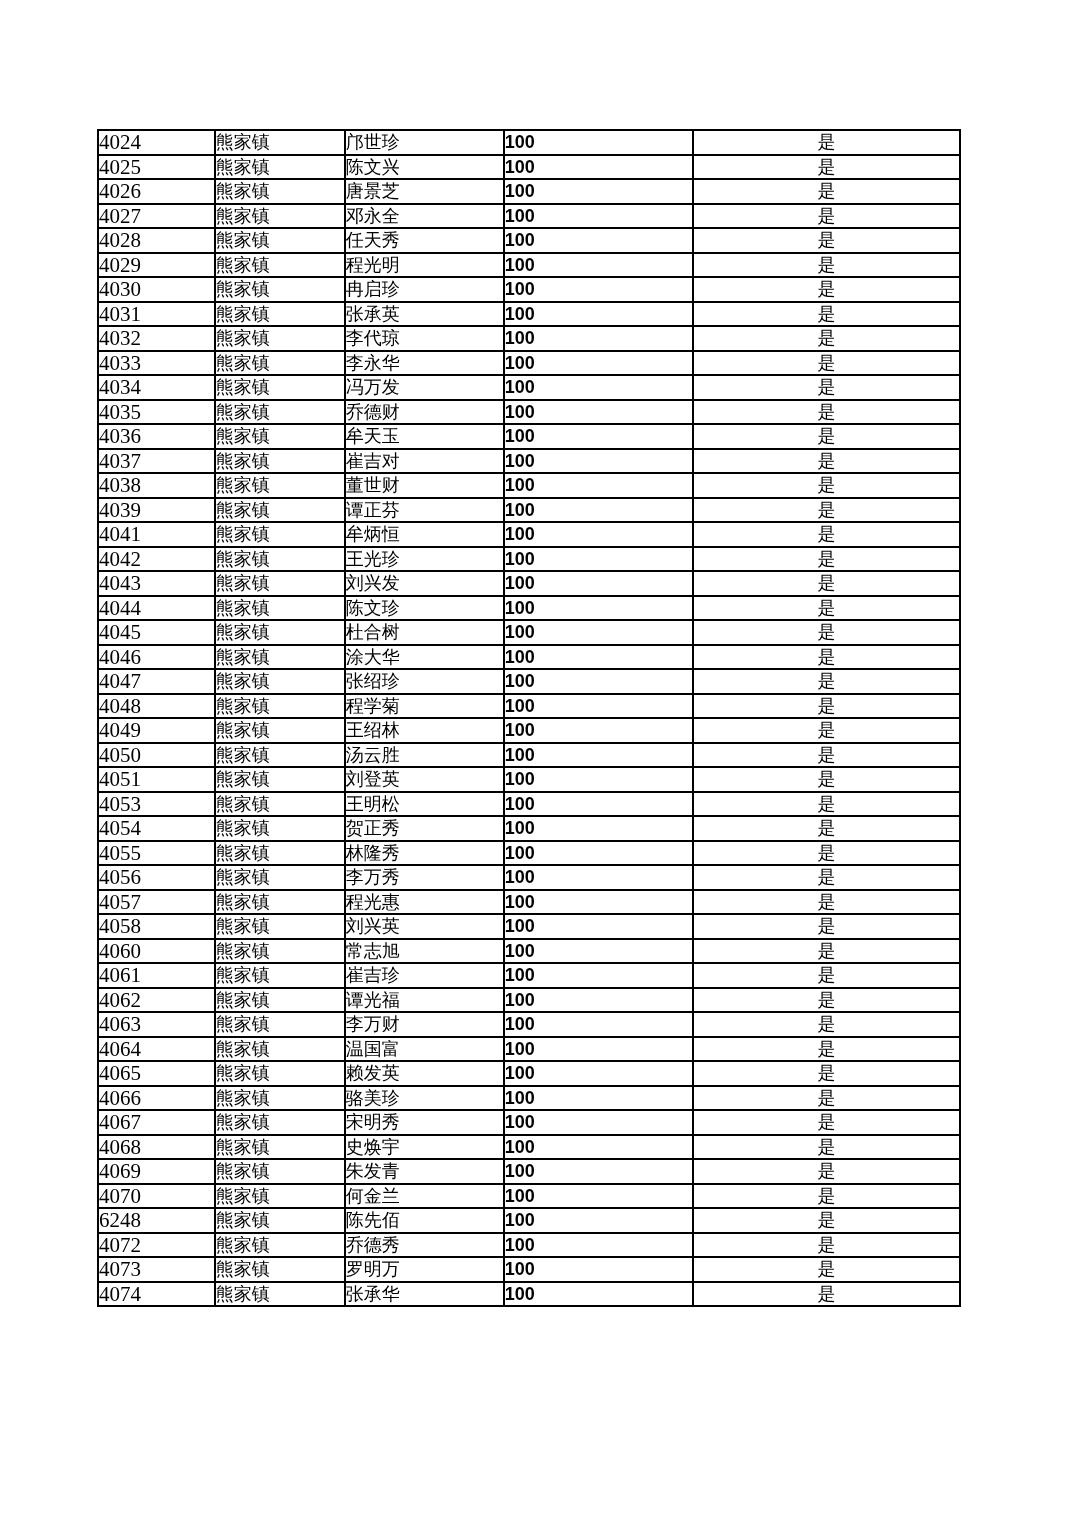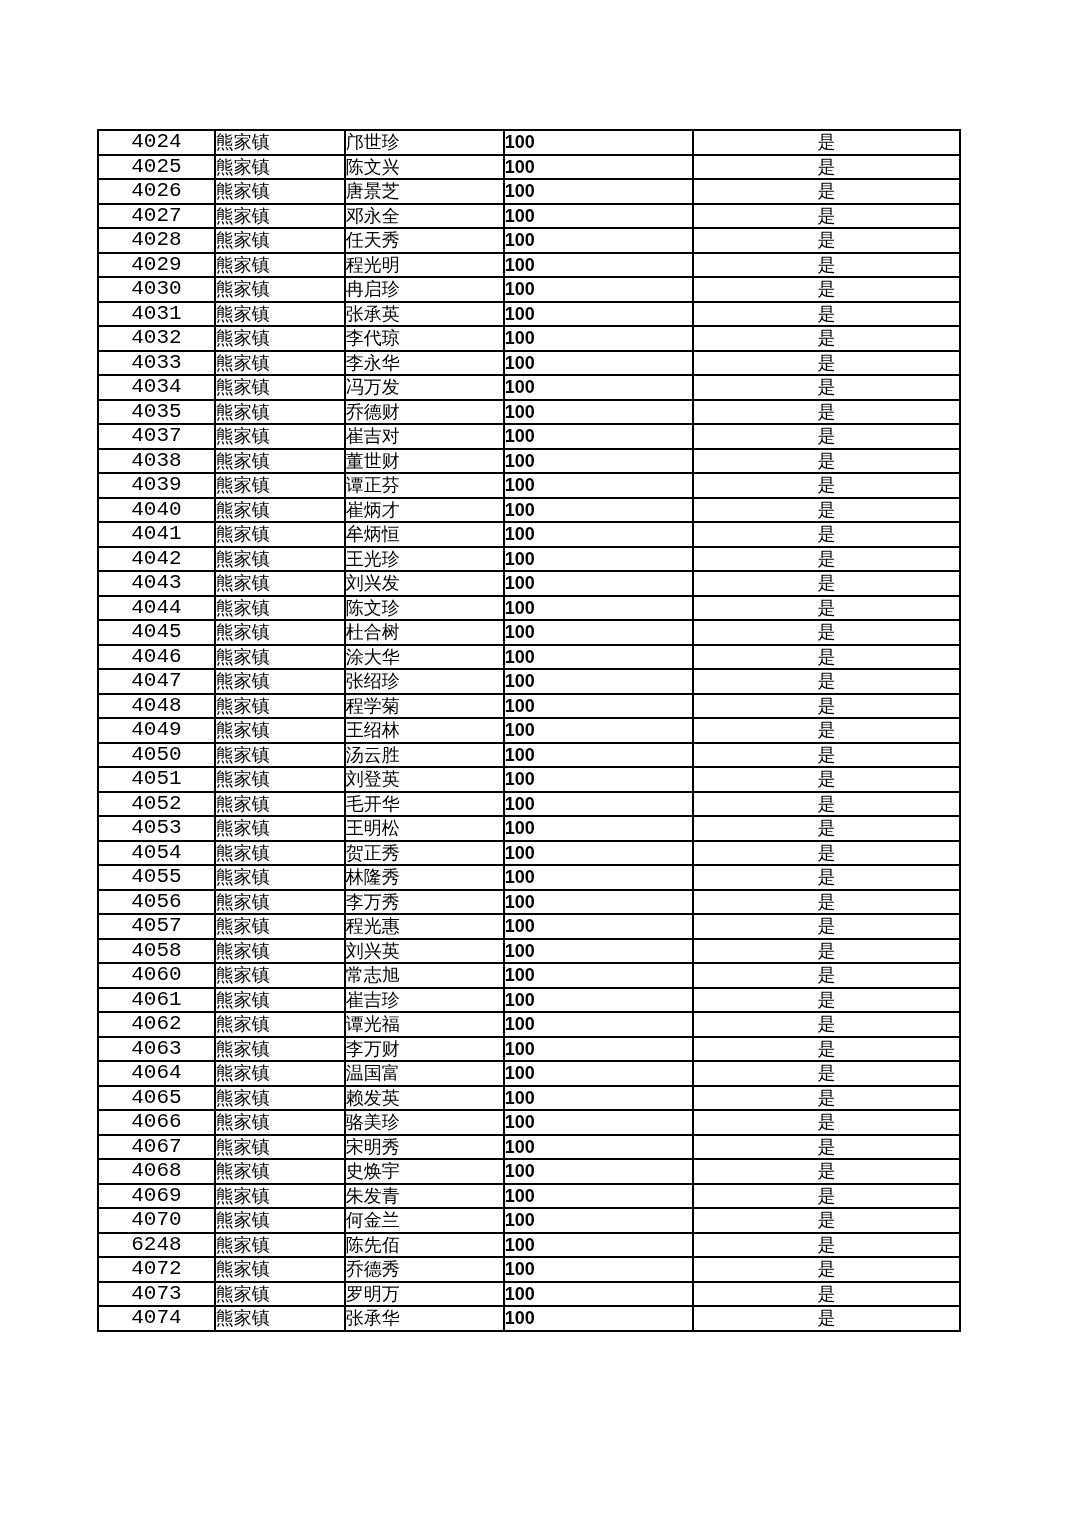--- a/index.html
+++ b/index.html
@@ -30,22 +30,21 @@
     height: 24.5px;
     padding: 0;
     overflow: hidden;
     white-space: nowrap;
     color: #000000;
     vertical-align: middle;
     line-height: 22px;
   }
   td.c0 {
     width: 116px;
-    text-align: center;
-    font-family: Liberation Mono, monospace;
+    font-family: Liberation Serif, serif;
     font-size: 21px;
   }
   td.c1 {
     width: 129px;
     text-align: left;
     padding-left: 5px;
     font-family: "Liberation Serif", serif;
     font-size: 18px;
   }
   td.c2 {
@@ -155,20 +154,27 @@
           <td class="c4">是</td>
         </tr>
         <tr>
           <td class="c0">4035</td>
           <td class="c1">熊家镇</td>
           <td class="c2">乔德财</td>
           <td class="c3">100</td>
           <td class="c4">是</td>
         </tr>
         <tr>
+          <td class="c0">4036</td>
+          <td class="c1">熊家镇</td>
+          <td class="c2">牟天玉</td>
+          <td class="c3">100</td>
+          <td class="c4">是</td>
+        </tr>
+        <tr>
           <td class="c0">4037</td>
           <td class="c1">熊家镇</td>
           <td class="c2">崔吉对</td>
           <td class="c3">100</td>
           <td class="c4">是</td>
         </tr>
         <tr>
           <td class="c0">4038</td>
           <td class="c1">熊家镇</td>
           <td class="c2">董世财</td>
@@ -176,27 +182,20 @@
           <td class="c4">是</td>
         </tr>
         <tr>
           <td class="c0">4039</td>
           <td class="c1">熊家镇</td>
           <td class="c2">谭正芬</td>
           <td class="c3">100</td>
           <td class="c4">是</td>
         </tr>
         <tr>
-          <td class="c0">4040</td>
-          <td class="c1">熊家镇</td>
-          <td class="c2">崔炳才</td>
-          <td class="c3">100</td>
-          <td class="c4">是</td>
-        </tr>
-        <tr>
           <td class="c0">4041</td>
           <td class="c1">熊家镇</td>
           <td class="c2">牟炳恒</td>
           <td class="c3">100</td>
           <td class="c4">是</td>
         </tr>
         <tr>
           <td class="c0">4042</td>
           <td class="c1">熊家镇</td>
           <td class="c2">王光珍</td>
@@ -256,27 +255,20 @@
           <td class="c0">4050</td>
           <td class="c1">熊家镇</td>
           <td class="c2">汤云胜</td>
           <td class="c3">100</td>
           <td class="c4">是</td>
         </tr>
         <tr>
           <td class="c0">4051</td>
           <td class="c1">熊家镇</td>
           <td class="c2">刘登英</td>
-          <td class="c3">100</td>
-          <td class="c4">是</td>
-        </tr>
-        <tr>
-          <td class="c0">4052</td>
-          <td class="c1">熊家镇</td>
-          <td class="c2">毛开华</td>
           <td class="c3">100</td>
           <td class="c4">是</td>
         </tr>
         <tr>
           <td class="c0">4053</td>
           <td class="c1">熊家镇</td>
           <td class="c2">王明松</td>
           <td class="c3">100</td>
           <td class="c4">是</td>
         </tr>

